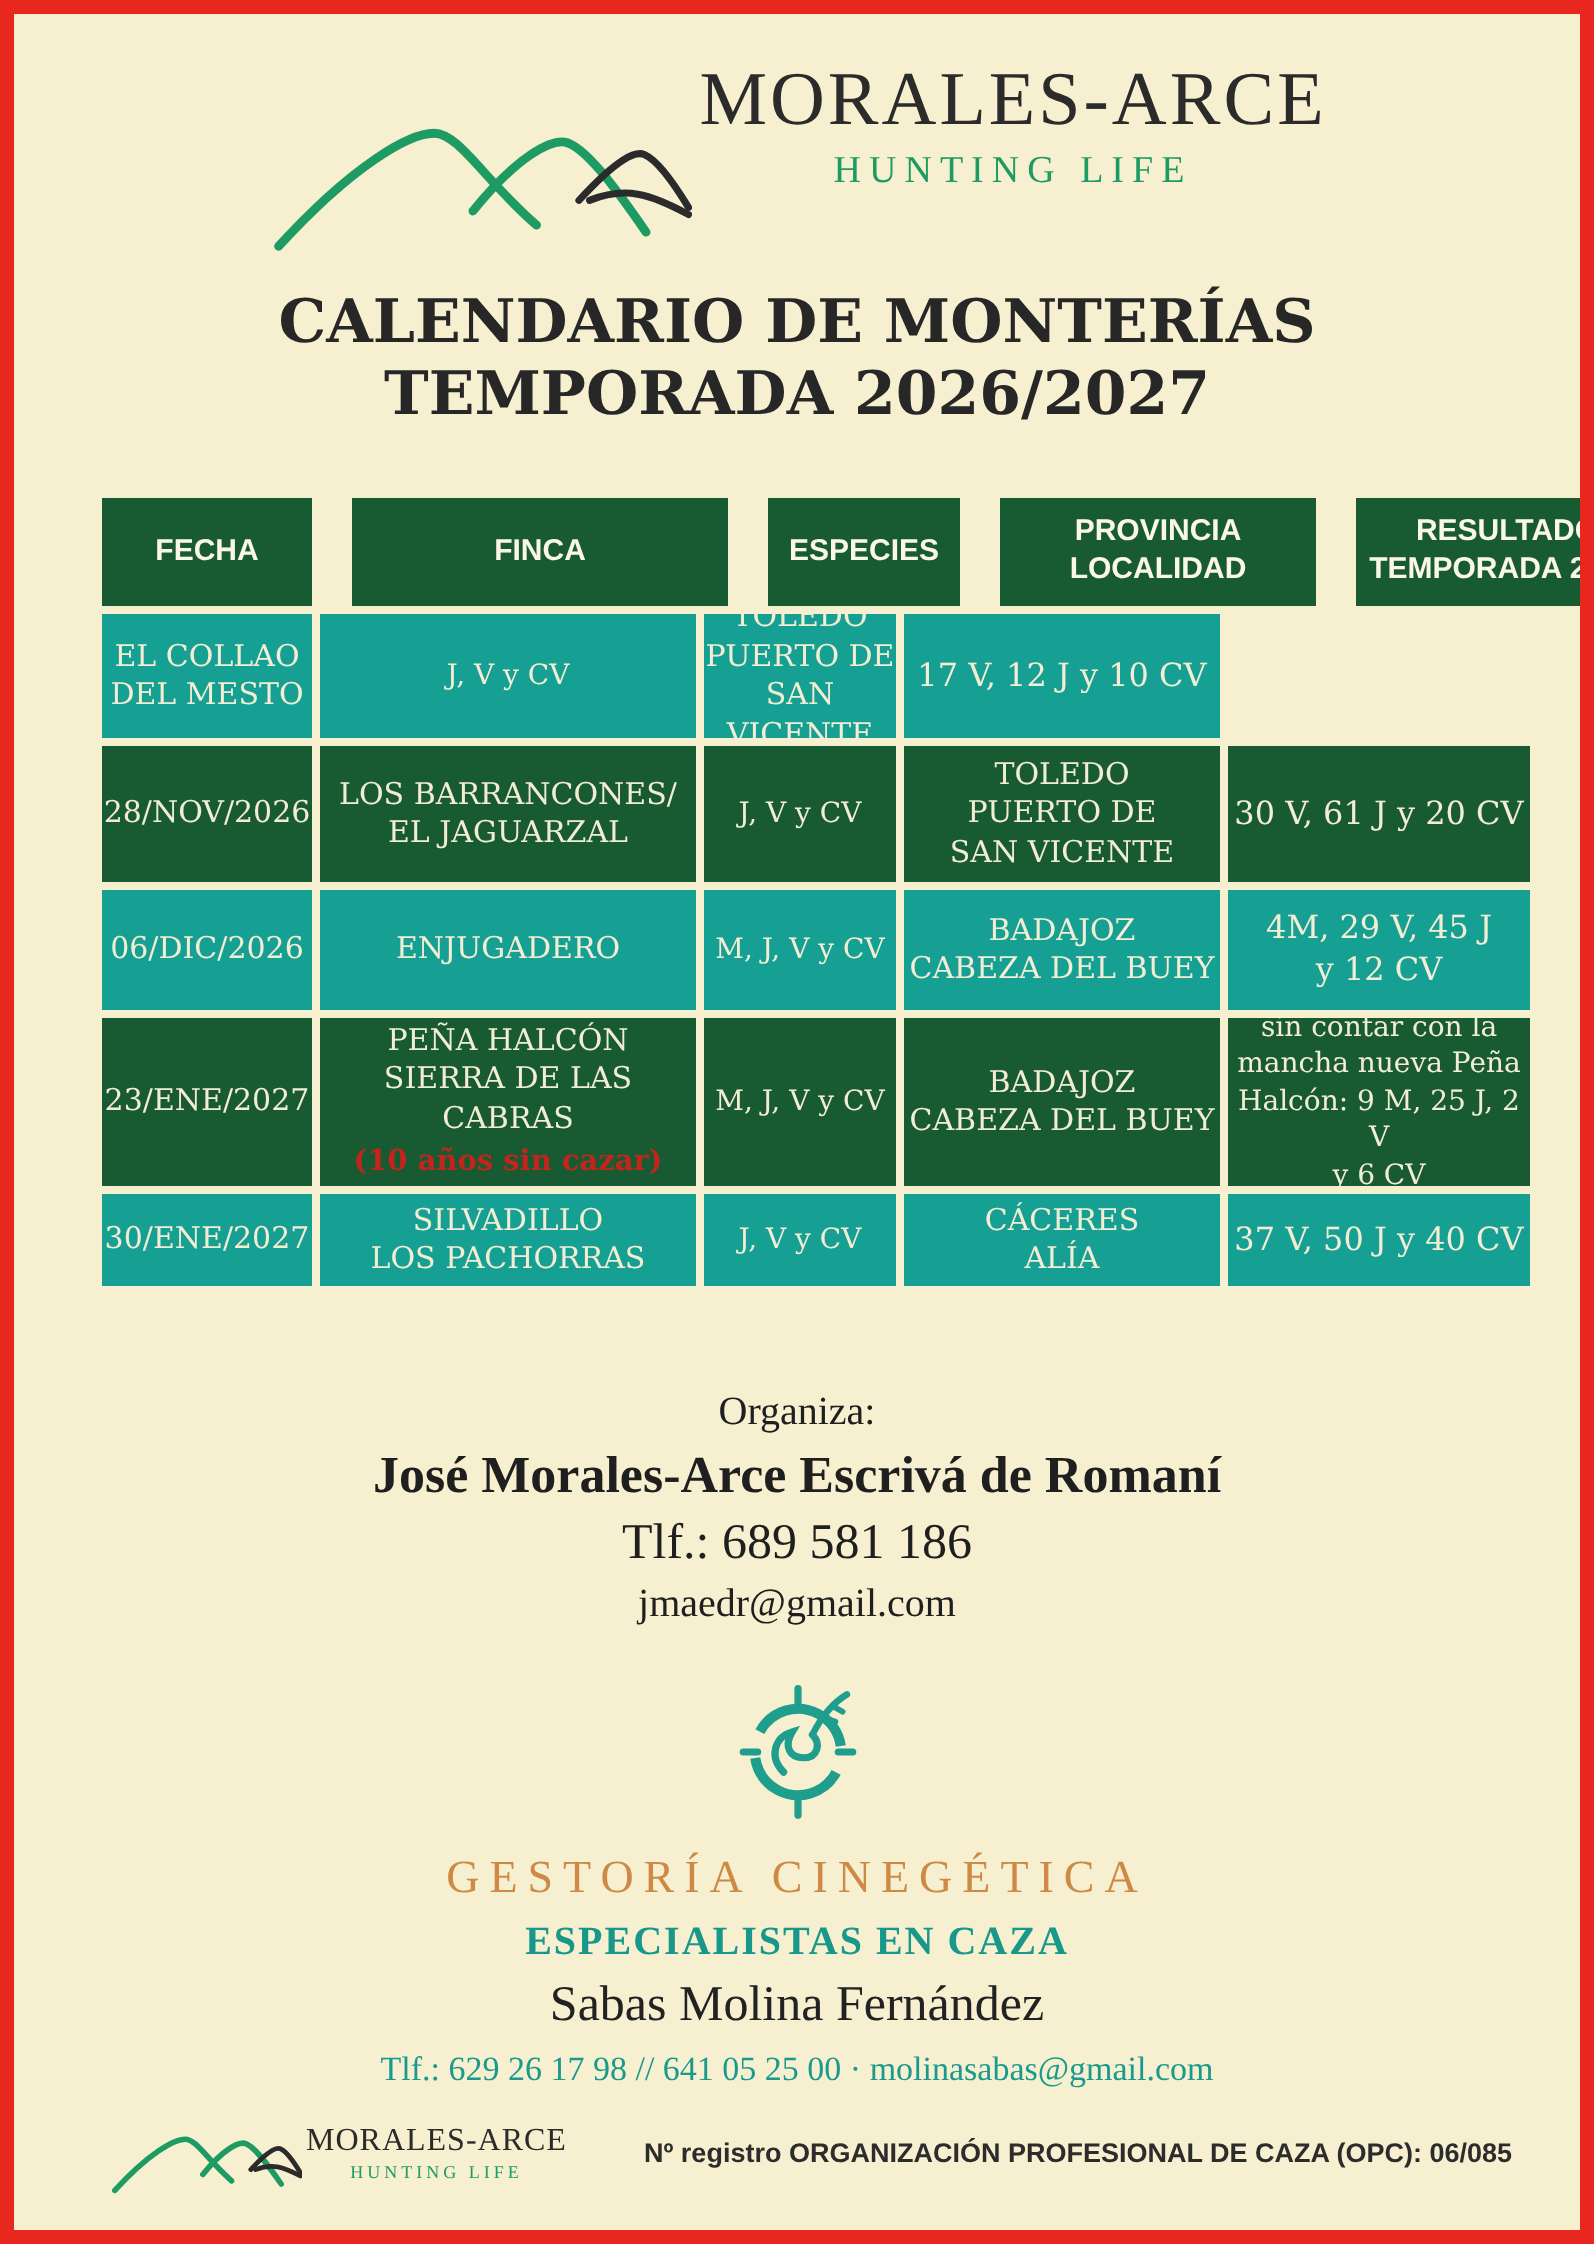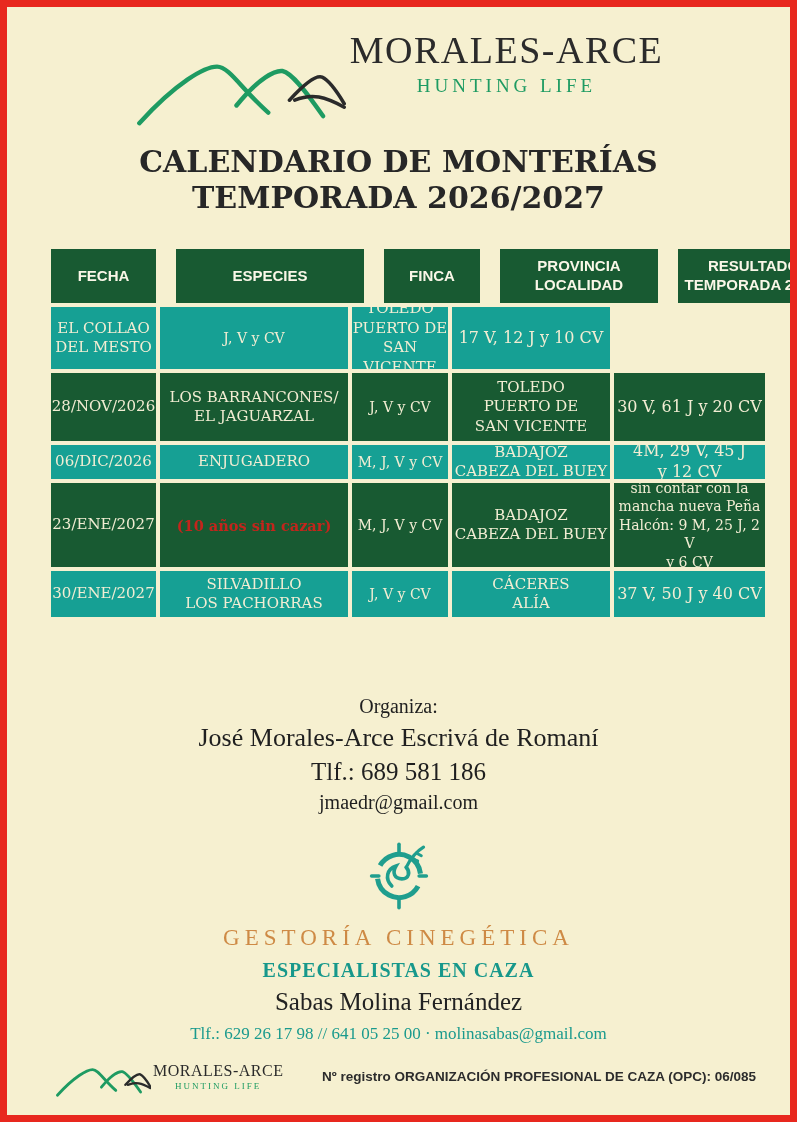--- a/index.html
+++ b/index.html
@@ -19,39 +19,39 @@
   
   .title{position:absolute;top:137px;left:0;width:100%;text-align:center;
          font-family:"DejaVu Serif",serif;font-weight:bold;font-size:30px;line-height:1.2;color:#272727;}
 
   
   .cal-table{position:absolute;top:242px;left:44px;width:710px;}
   .trow{display:grid;grid-template-columns:105px 188px 96px 158px 151px;column-gap:4px;margin-bottom:4px;}
   .trow-header{height:54px;gap:20px;}
   .trow-r0{height:62px;}
   .trow-r1{height:68px;}
-  .trow-r2{height:34px;}
+  .trow-r2{height:60px;}
   .trow-r3{height:84px;}
   .trow-r4{height:46px;}
   .cell{display:flex;flex-direction:column;align-items:center;justify-content:center;text-align:center;
         white-space:pre-line;line-height:1.3;overflow:hidden;}
   .hcell{background:#185A32;color:#FAF7E8;font-family:"Liberation Sans",sans-serif;
          font-weight:bold;font-size:15px;line-height:1.25;}
   .row--teal .cell{background:#16A094;}
   .row--green .cell{background:#185A32;}
   .bcell{font-family:"DejaVu Serif",serif;font-size:15px;color:#F2EDD3;}
   .cell--especies{font-size:14px;}
   .cell--result{font-size:16px;}
   .cell--result-small{font-size:14px;line-height:1.32;}
   .finca-note{color:#C3251C;font-weight:bold;font-size:14.5px;margin-top:3px;}
 
   
   .organiza{position:absolute;top:688px;left:0;width:100%;text-align:center;color:#1f1f1f;}
   .org-label{font-size:20px;}
-  .org-name{font-size:26px;font-weight:normal;margin-top:5px;}
+  .org-name{font-size:26px;font-weight:bold;margin-top:5px;}
   .org-phone{font-size:25px;margin-top:5px;}
   .org-email{font-size:20px;margin-top:5px;}
 
   
   .gestoria{position:absolute;top:830px;left:0;width:100%;text-align:center;}
   .gest-name{font-size:23px;letter-spacing:5px;color:#CE8A45;margin-top:6px;}
   .gest-sub{font-size:20px;font-weight:bold;letter-spacing:1px;color:#17988B;margin-top:8px;}
   .gest-contact{font-size:25px;color:#222;margin-top:6px;}
   .gest-phone{font-size:17px;color:#1A9A8D;margin-top:8px;}
 
@@ -86,22 +86,22 @@
     </div>
 
     <div class="title">
       <div>CALENDARIO DE MONTERÍAS</div>
       <div>TEMPORADA 2026/2027</div>
     </div>
 
     <div class="cal-table">
       <div class="trow trow-header">
         <div class="cell hcell">FECHA</div>
+        <div class="cell hcell">FINCA</div>
         <div class="cell hcell">ESPECIES</div>
-        <div class="cell hcell">FINCA</div>
         <div class="cell hcell">PROVINCIA
 LOCALIDAD</div>
         <div class="cell hcell">RESULTADO
 TEMPORADA 25/26</div>
       </div>
 
       <div class="trow trow-r0 row--teal">
         <div class="cell bcell">EL COLLAO DEL MESTO</div>
         <div class="cell bcell cell--especies">J, V y CV</div>
         <div class="cell bcell">TOLEDO
@@ -127,20 +127,22 @@
         <div class="cell bcell cell--especies">M, J, V y CV</div>
         <div class="cell bcell">BADAJOZ
 CABEZA DEL BUEY</div>
         <div class="cell bcell cell--result">4M, 29 V, 45 J
 y 12 CV</div>
       </div>
 
       <div class="trow trow-r3 row--green">
         <div class="cell bcell">23/ENE/2027</div>
         <div class="cell bcell">
+          <span style="white-space:pre-line;">PEÑA HALCÓN
+SIERRA DE LAS CABRAS</span>
           <span class="finca-note">(10 años sin cazar)</span>
         </div>
         <div class="cell bcell cell--especies">M, J, V y CV</div>
         <div class="cell bcell">BADAJOZ
 CABEZA DEL BUEY</div>
         <div class="cell bcell cell--result-small">sin contar con la
 mancha nueva Peña
 Halcón: 9 M, 25 J, 2 V
 y 6 CV</div>
       </div>

